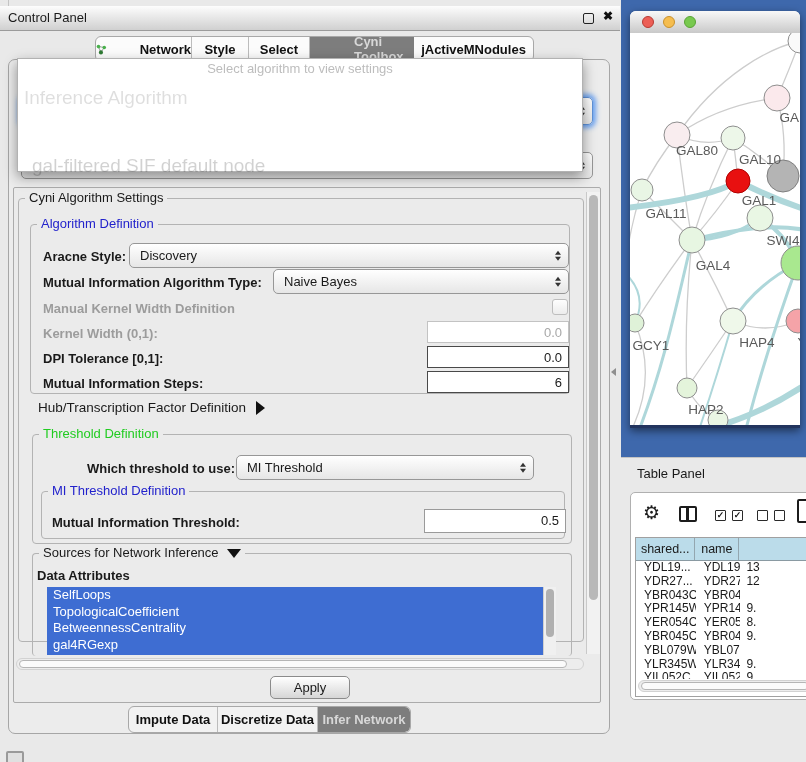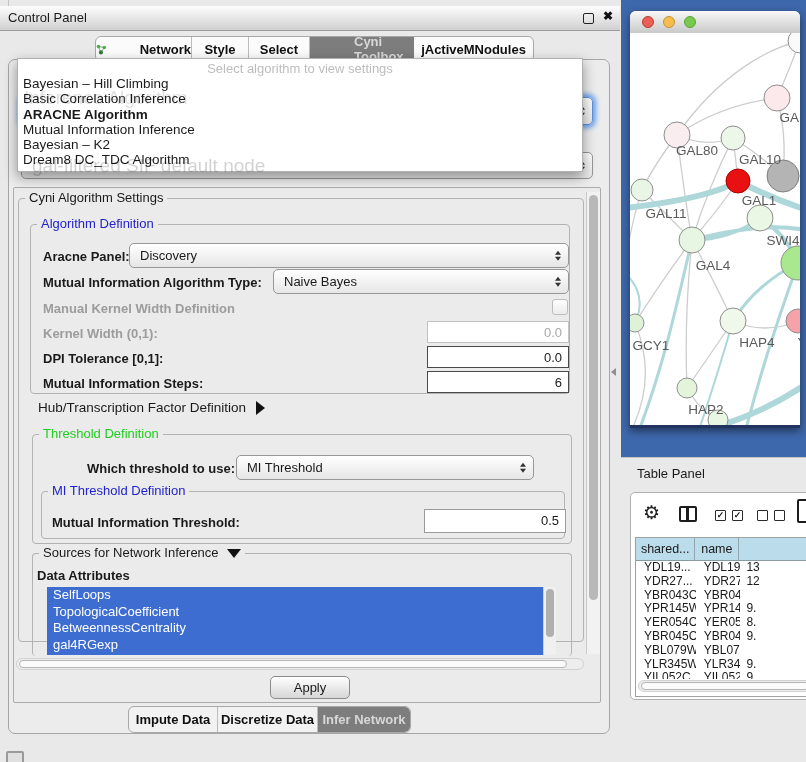--- a/index.html
+++ b/index.html
@@ -140,39 +140,31 @@
     <span class="stepper">
         <span class="up"></span>
         <span class="dn"></span>
       </span>
   </div>
 
   <div class="popup">
     <div class="ghost" style="left:6px;top:28px;color:rgba(0,0,0,0.13);">Inference Algorithm</div>
     <div class="ghost" style="left:14px;top:96px;color:rgba(0,0,0,0.18);">gal-filtered SIF default node</div>
     <div class="dd-ph">Select algorithm to view settings</div>
-    <div>
-        <div class="dd-item">Bayesian – Hill Climbing</div>
-        <div class="dd-item">Basic Correlation Inference</div>
-        <div class="dd-item bold">ARACNE Algorithm</div>
-        <div class="dd-item">Mutual Information Inference</div>
-        <div class="dd-item">Bayesian – K2</div>
-        <div class="dd-item">Dream8 DC_TDC Algorithm</div>
-      </div>
   </div>
 
   <div class="inner">
 
     <div class="group" style="left:4px;top:10px;width:566px;height:444px;">
       <span class="legend">Cyni Algorithm Settings</span>
     </div>
 
     <div class="group" style="left:16px;top:36px;width:540px;height:170px;">
       <span class="legend blue">Algorithm Definition</span>
-      <span class="lbl" style="left:12px;top:24px;">Aracne Panel:</span>
+      <span class="lbl" style="left:12px;top:24px;">Aracne Style:</span>
       <div class="combo" style="left:98px;top:18px;width:440px;height:25px;">
         <span class="cval">Discovery</span>
         <span class="stepper">
             <span class="up"></span>
             <span class="dn"></span>
           </span>
       </div>
       <span class="lbl" style="left:12px;top:50px;">Mutual Information Algorithm Type:</span>
       <div class="combo" style="left:242px;top:44px;width:296px;height:25px;">
         <span class="cval">Naive Bayes</span>

